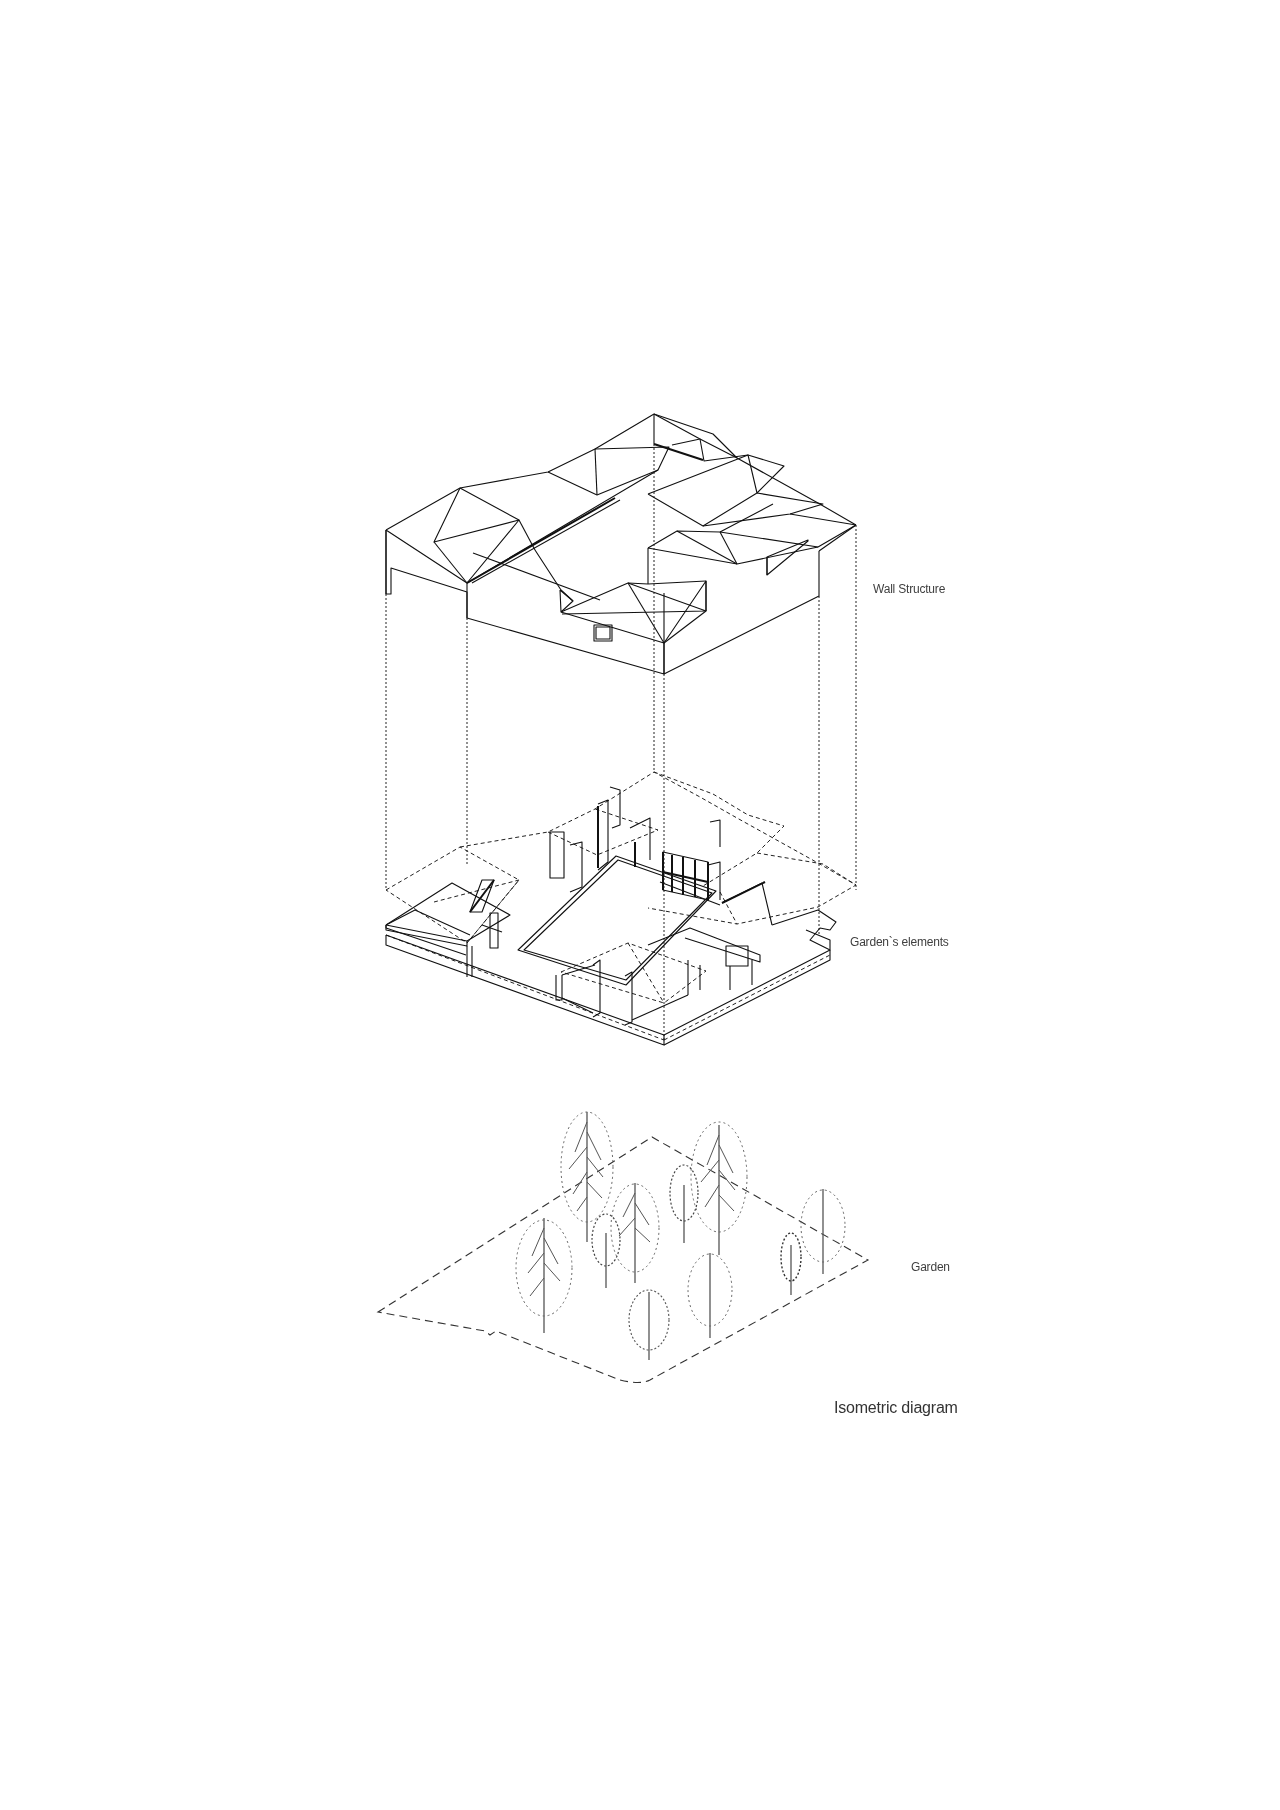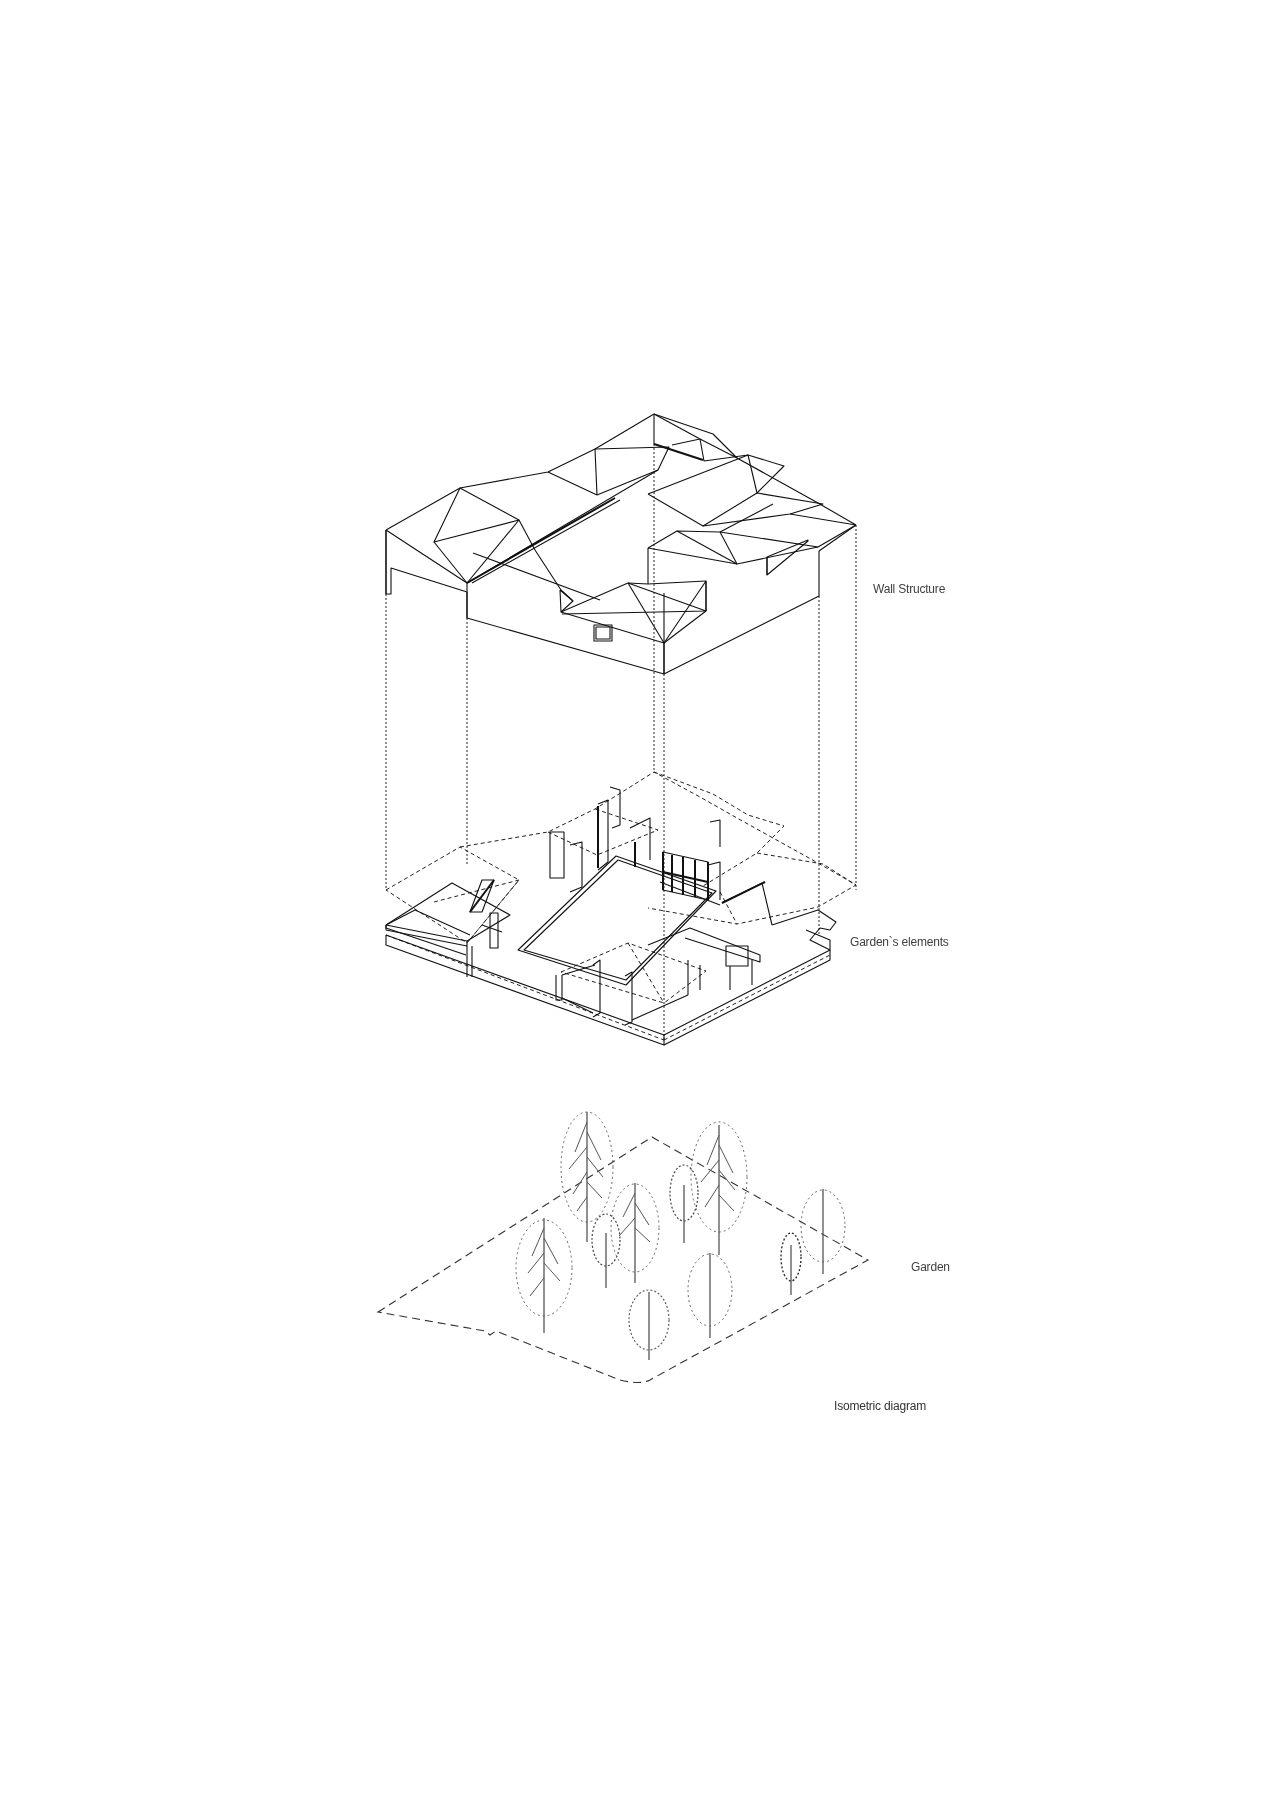--- a/index.html
+++ b/index.html
@@ -23,21 +23,21 @@
       height: 1810px;
     }
     .label {
       position: absolute;
       font-size: 12px;
       color: #404040;
       white-space: nowrap;
       letter-spacing: -0.2px;
     }
     .label.title {
-      font-size: 12px;
+      font-size: 16px;
       color: #333333;
     }
     .solid { fill: none; stroke: #111; stroke-width: 1.1; stroke-linejoin: round; }
     .thick { fill: none; stroke: #111; stroke-width: 2; }
     .dash  { fill: none; stroke: #222; stroke-width: 1; stroke-dasharray: 2 2; }
     .dash2 { fill: none; stroke: #222; stroke-width: 1; stroke-dasharray: 4 3; }
     .gdash { fill: none; stroke: #333; stroke-width: 1.1; stroke-dasharray: 8 5; }
     .trunk { stroke: #555; stroke-width: 1.3; fill: none; }
     .leaf  { stroke: #555; stroke-width: 1; fill: none; }
   </style>

